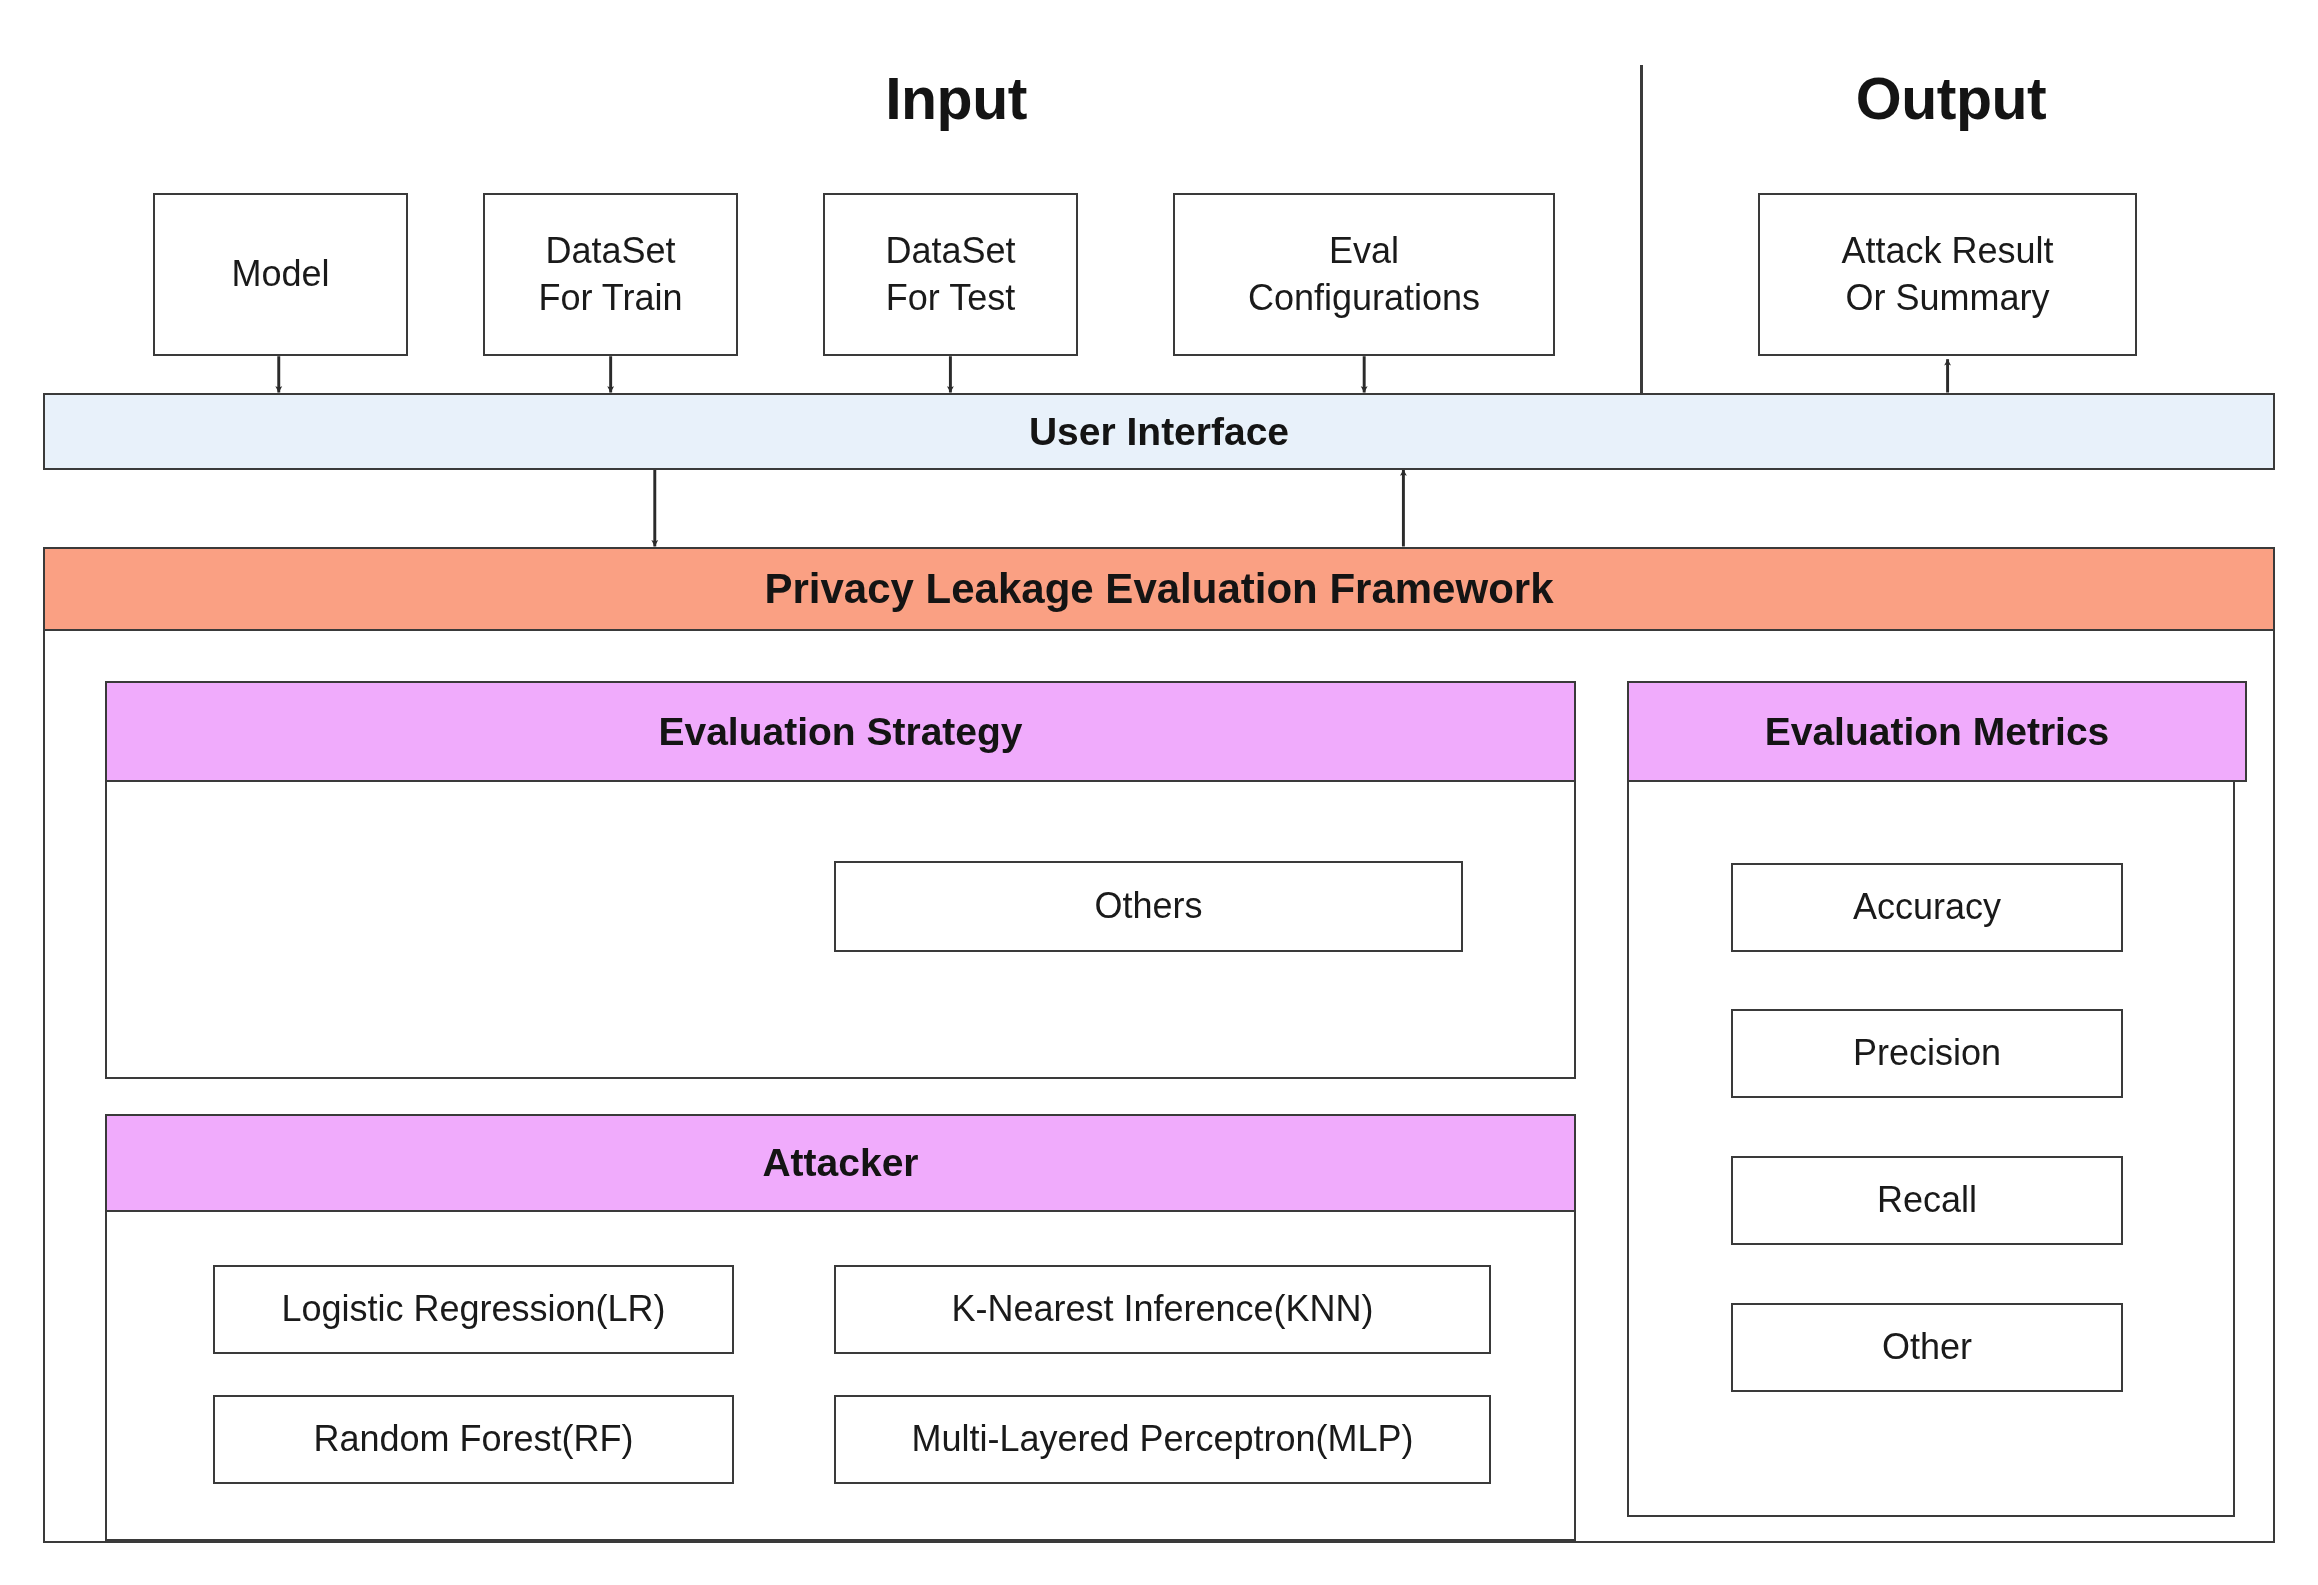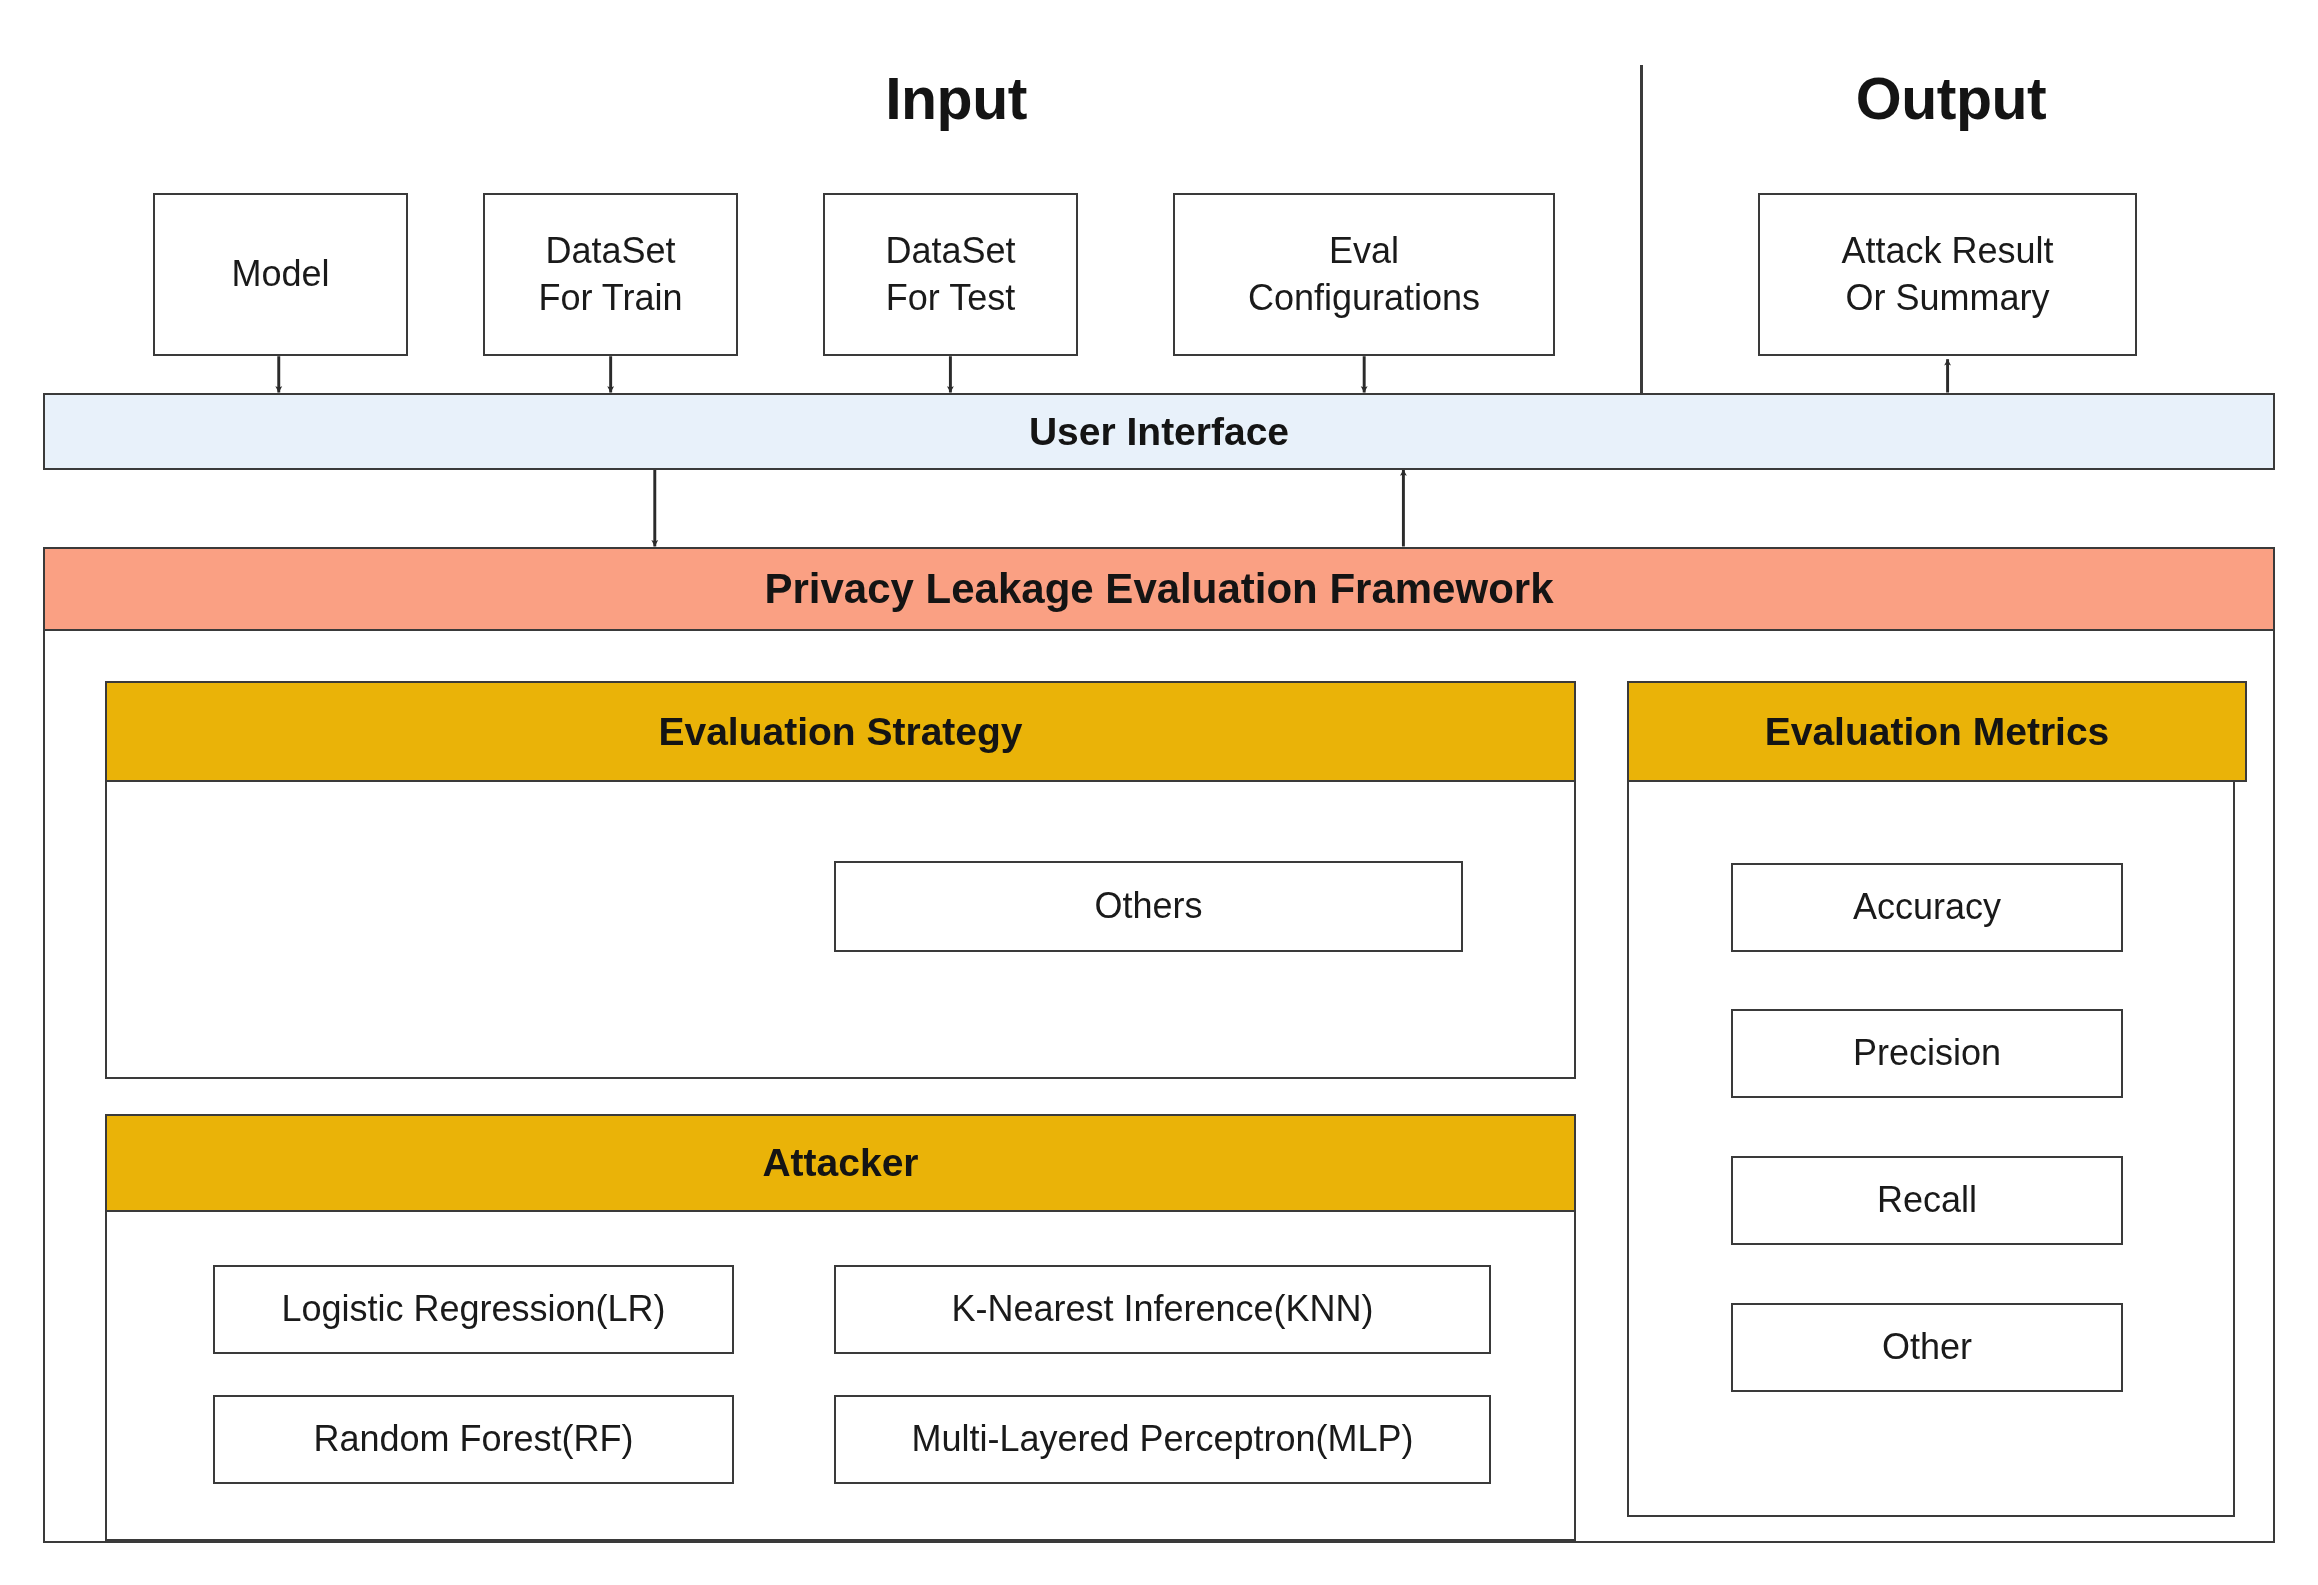--- a/index.html
+++ b/index.html
@@ -71,21 +71,21 @@
     font-size: 39px;
     color: #141414;
   }
   .bar-framework {
     background: #faa083;
     font-size: 42px;
     color: #141414;
     text-align: center;
   }
   .bar-sub {
-    background: #eab308;
+    background: #f0abfc;
     font-size: 39px;
     color: #141414;
   }
 
   
   .panel {
     border: 2.5px solid #3a3a3a;
     background: #ffffff;
   }
   .panel-outer {

